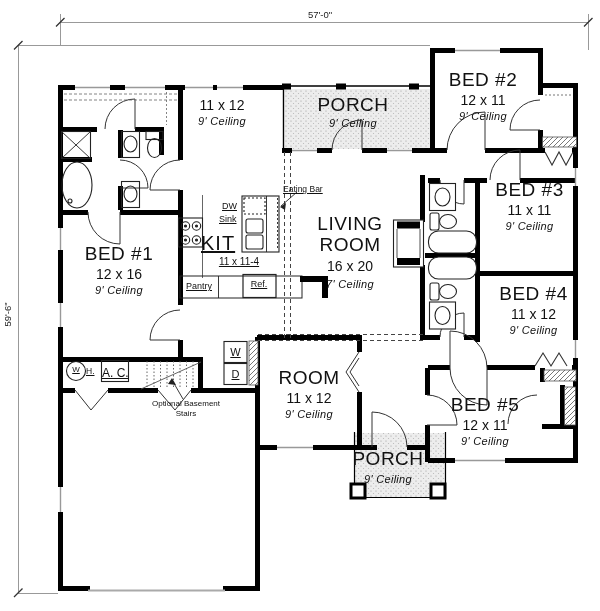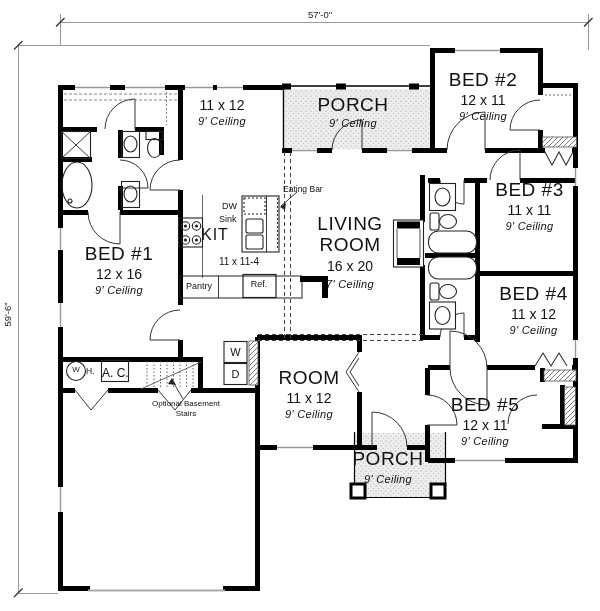--- a/index.html
+++ b/index.html
@@ -5,21 +5,21 @@
   html,body{margin:0;padding:0;background:#fff;}
   #plan{position:relative;width:600px;height:611px;background:#fff;overflow:hidden;
         font-family:"Liberation Sans",sans-serif;color:#111;}
   #plan svg{position:absolute;left:0;top:0;}
   .room-label{position:absolute;text-align:center;color:#111;}
   .rn{font-size:19px;line-height:1.12;letter-spacing:.5px;}
   .rs{font-size:14px;margin-top:2px;}
   .rc{font-size:11px;font-style:italic;margin-top:2px;letter-spacing:.3px;}
   .big .rn{font-size:21px;letter-spacing:1px;}
   .big .rs{font-size:15px;}
-  .sm{position:absolute;font-size:9px;color:#111;white-space:nowrap;}
+  .sm{position:absolute;font-size:9px;color:#111;white-space:nowrap;text-decoration:underline;}
   .note{position:absolute;font-size:8px;color:#111;text-align:center;line-height:1.25;}
   .dim{position:absolute;font-size:9.5px;color:#222;text-align:center;}
 </style>
 </head>
 <body>
 
 <div id="plan">
 
 <svg width="600" height="611" viewBox="0 0 600 611">
   <defs>
@@ -250,21 +250,21 @@
   </div>
   <div class="room-label" style="left:260px;top:367px;width:98px">
     <div class="rn">ROOM</div>
     <div class="rs">11 x 12</div>
     <div class="rc">9' Ceiling</div>
   </div>
   <div class="room-label" style="left:339px;top:448px;width:98px">
     <div class="rn">PORCH</div>
     <div class="rc" style="margin-top:4px">9' Ceiling</div>
   </div>
-  <div class="sm" style="left:201px;top:226px;font-size:16px;letter-spacing:1px">KIT</div>
+  <div class="sm" style="left:201px;top:232px;font-size:20px;letter-spacing:1px">KIT</div>
   <div class="sm" style="left:202px;top:256px;width:74px;text-align:center;font-size:10px">11 x 11-4</div>
 
   <div class="sm" style="left:283px;top:184px;font-size:8.5px">Eating Bar</div>
   <div class="sm" style="left:222px;top:201px">DW</div>
   <div class="sm" style="left:219px;top:214px">Sink</div>
   <div class="sm" style="left:181px;top:281px;width:36px;text-align:center">Pantry</div>
   <div class="sm" style="left:245px;top:279px;width:28px;text-align:center">Ref.</div>
   <div class="sm" style="left:69px;top:365px;width:14px;text-align:center;font-size:8px">W</div>
   <div class="sm" style="left:86px;top:366px;font-size:8.5px">H.</div>
   <div class="sm" style="left:102px;top:366px;width:26px;text-align:center;font-size:12px">A. C.</div>

